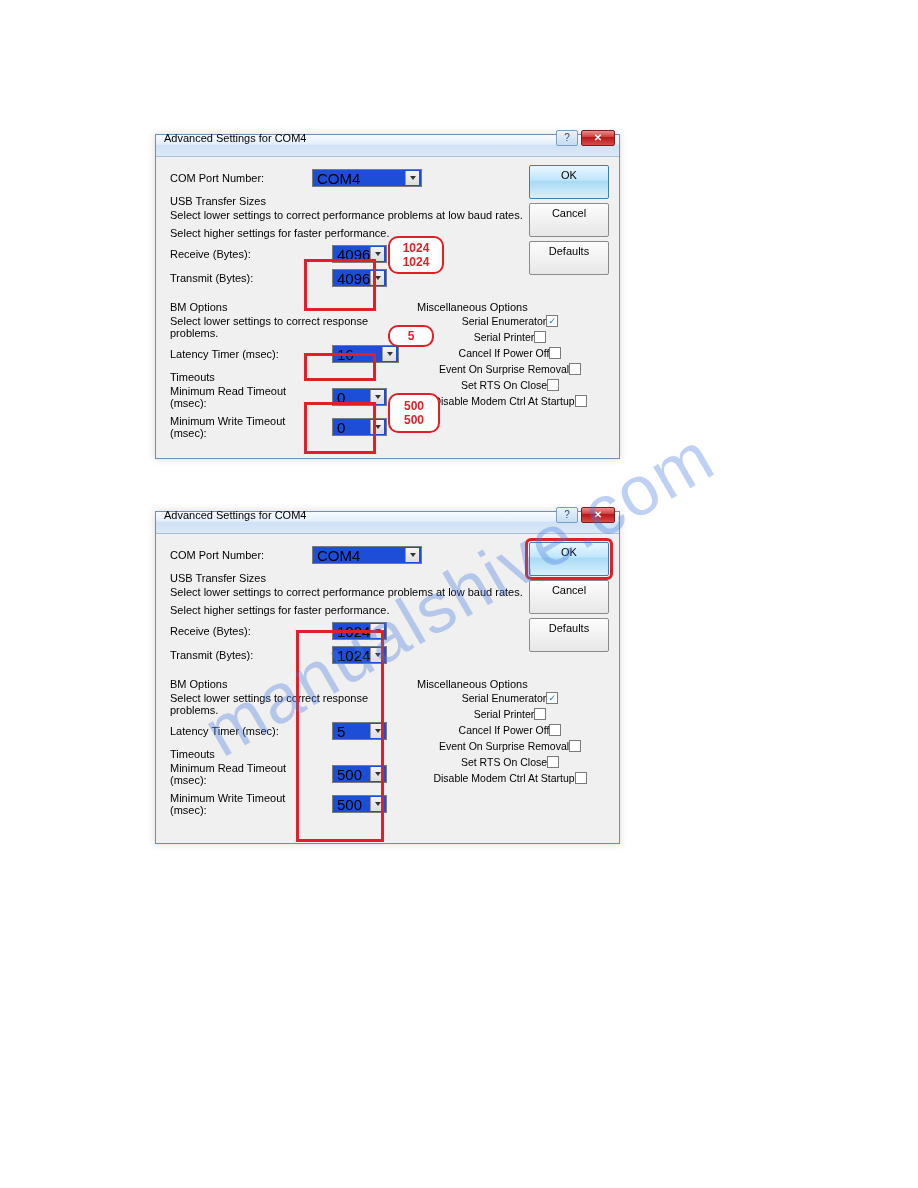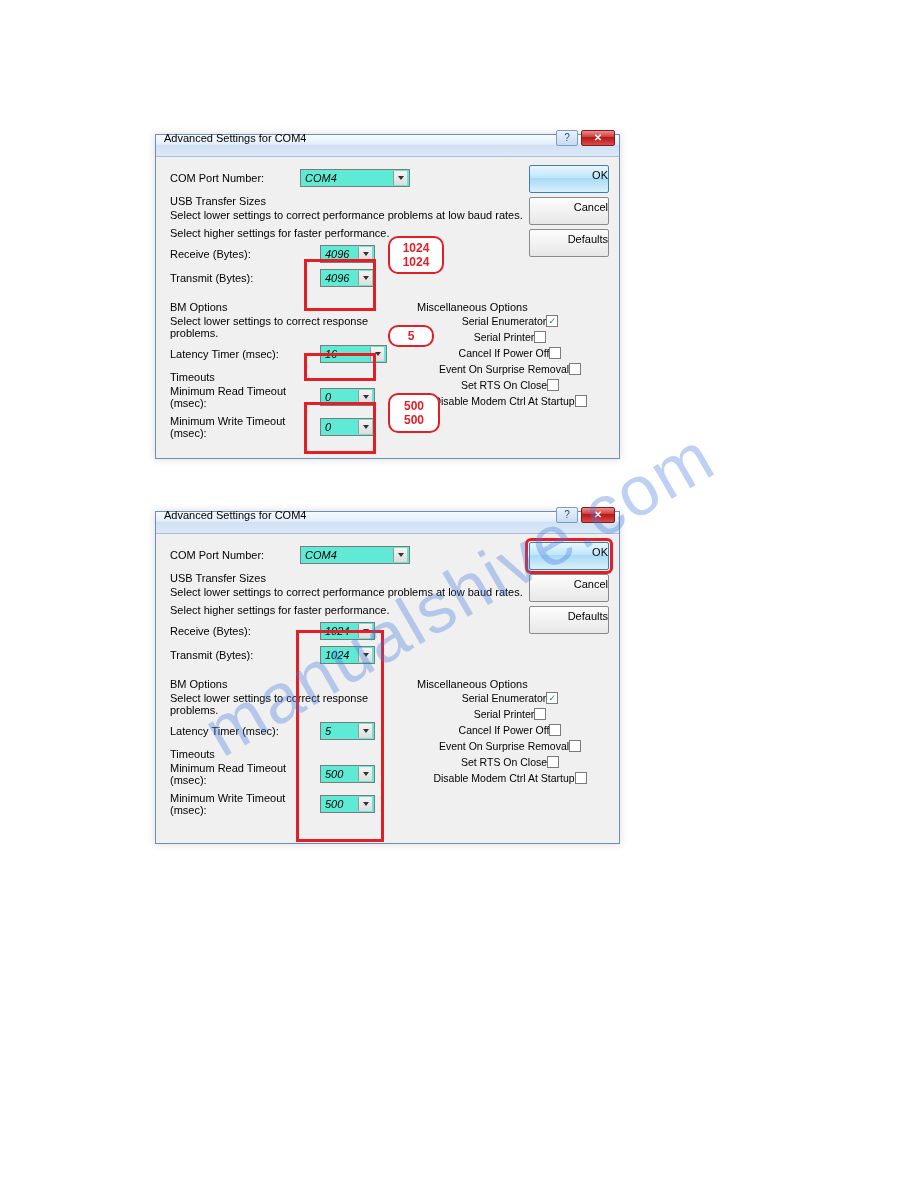--- a/index.html
+++ b/index.html
@@ -71,54 +71,54 @@
   .right-btns {
     position: absolute;
     right: 10px;
     top: 8px;
     width: 80px;
     display: flex;
     flex-direction: column;
     gap: 4px;
   }
   .win-button {
-    height: 28px;
+    height: 34px;
     background: linear-gradient(to bottom,#fdfdfd,#e7e7e7);
     border: 1px solid #8a8a8a;
     border-radius: 2px;
     font-size: 11px;
-    text-align: right;
+    text-align: center;
     line-height: 18px;
     cursor: pointer;
   }
   .win-button.default {
     border: 1px solid #3c7fb1;
     background: linear-gradient(to bottom,#eaf6fd,#bee6fd 45%,#a7d9f5 46%,#d9f0fc);
   }
   .ok-highlight {
     outline: 3px solid #e21f26;
     outline-offset: 1px;
   }
   .row {
     display: flex;
     align-items: center;
     margin-bottom: 6px;
+    gap: 12px;
   }
   .lbl-col { width: 130px; }
   .select {
     height: 18px;
-    background: #5eead4;
+    background: #1d4ed8;
     border: 1px solid #7b7b7b;
-    font-size: 11px;
+    font-size: 15px;
     padding: 0 18px 0 4px;
     display: inline-flex;
     align-items: center;
     position: relative;
     cursor: pointer;
-    font-style: italic;
   }
   .select .arrow {
     position: absolute;
     right: 2px; top: 1px; bottom: 1px; width: 14px;
     background: linear-gradient(to bottom,#f4f4f4,#ddd);
     border-left: 1px solid #9a9a9a;
     display:flex;align-items:center;justify-content:center;
   }
   .select .arrow::after {
     content:"";

